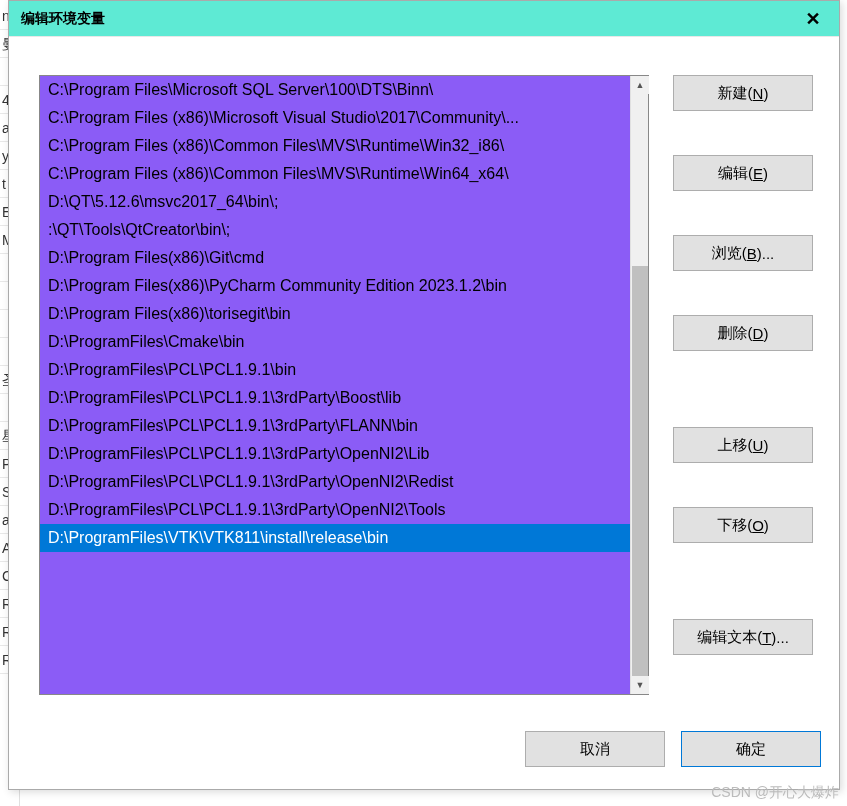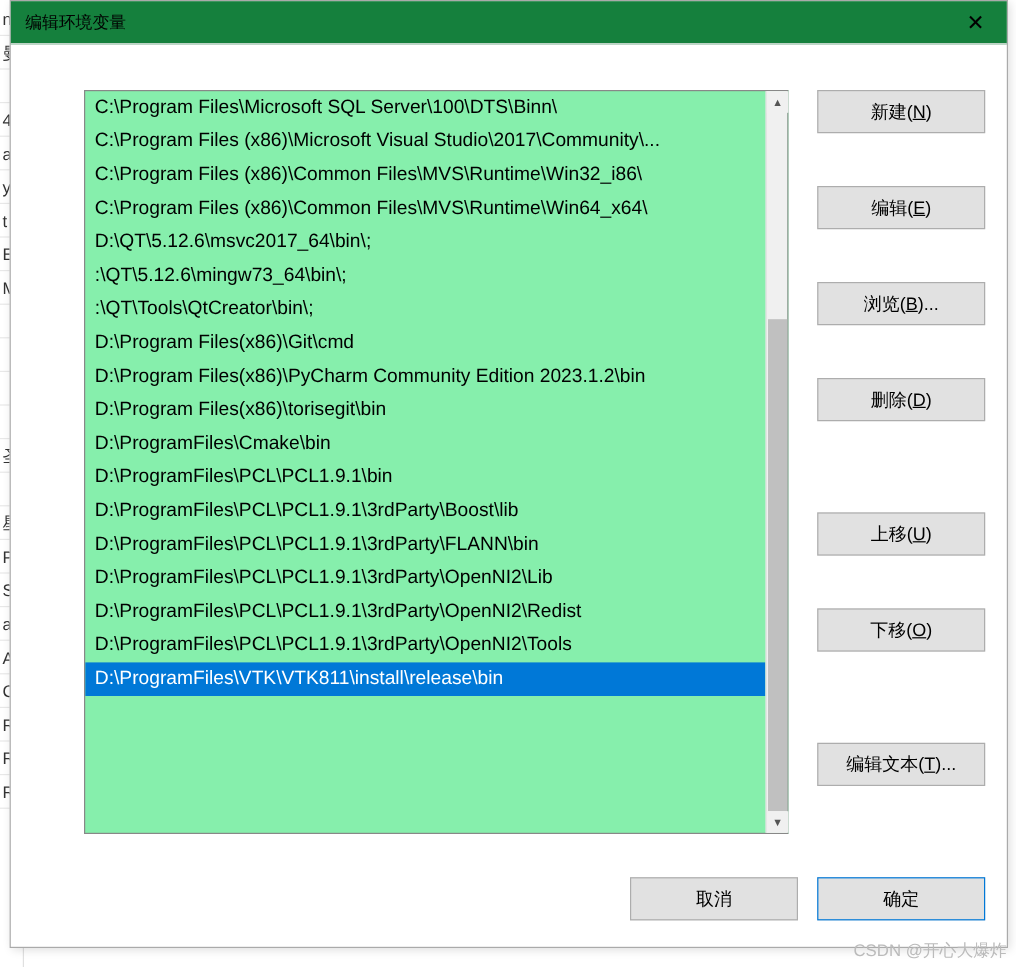--- a/index.html
+++ b/index.html
@@ -52,21 +52,22 @@
       border: 1px solid #aaa;
       box-shadow: 2px 2px 8px rgba(0,0,0,0.15);
     }
     .titlebar {
       height: 36px;
       display: flex;
       align-items: center;
       justify-content: space-between;
       padding: 0 10px 0 12px;
       border-bottom: 1px solid #e8e8e8;
-      background: #15803d;
+      background: #5eead4;
+      font-weight: bold;
     }
     .titlebar-text {
       font-size: 14px;
       color: #000;
     }
     .close-btn {
       width: 32px;
       height: 28px;
       display: flex;
       align-items: center;
@@ -84,24 +85,23 @@
     }
     .main-area {
       flex: 1;
       display: flex;
       padding: 38px 18px 8px 30px;
     }
     .listbox-wrap {
       width: 610px;
       height: 620px;
       border: 1px solid #888;
-      background: #86efac;
+      background: #8b5cf6;
       display: flex;
       position: relative;
-      margin-left: 31px;
     }
     .listbox {
       flex: 1;
       overflow: hidden;
       font-size: 16px;
       line-height: 28px;
       color: #000;
     }
     .list-item {
       padding: 0 8px;
@@ -227,21 +227,20 @@
   </div>
   <div class="dialog-body">
     <div class="main-area">
       <div class="listbox-wrap">
         <div class="listbox" id="listbox">
             <div class="list-item">C:\Program Files\Microsoft SQL Server\100\DTS\Binn\</div>
             <div class="list-item">C:\Program Files (x86)\Microsoft Visual Studio\2017\Community\...</div>
             <div class="list-item">C:\Program Files (x86)\Common Files\MVS\Runtime\Win32_i86\</div>
             <div class="list-item">C:\Program Files (x86)\Common Files\MVS\Runtime\Win64_x64\</div>
             <div class="list-item">D:\QT\5.12.6\msvc2017_64\bin\;</div>
-            <div class="list-item">:\QT\5.12.6\mingw73_64\bin\;</div>
             <div class="list-item">:\QT\Tools\QtCreator\bin\;</div>
             <div class="list-item">D:\Program Files(x86)\Git\cmd</div>
             <div class="list-item">D:\Program Files(x86)\PyCharm Community Edition 2023.1.2\bin</div>
             <div class="list-item">D:\Program Files(x86)\torisegit\bin</div>
             <div class="list-item">D:\ProgramFiles\Cmake\bin</div>
             <div class="list-item">D:\ProgramFiles\PCL\PCL1.9.1\bin</div>
             <div class="list-item">D:\ProgramFiles\PCL\PCL1.9.1\3rdParty\Boost\lib</div>
             <div class="list-item">D:\ProgramFiles\PCL\PCL1.9.1\3rdParty\FLANN\bin</div>
             <div class="list-item">D:\ProgramFiles\PCL\PCL1.9.1\3rdParty\OpenNI2\Lib</div>
             <div class="list-item">D:\ProgramFiles\PCL\PCL1.9.1\3rdParty\OpenNI2\Redist</div>

